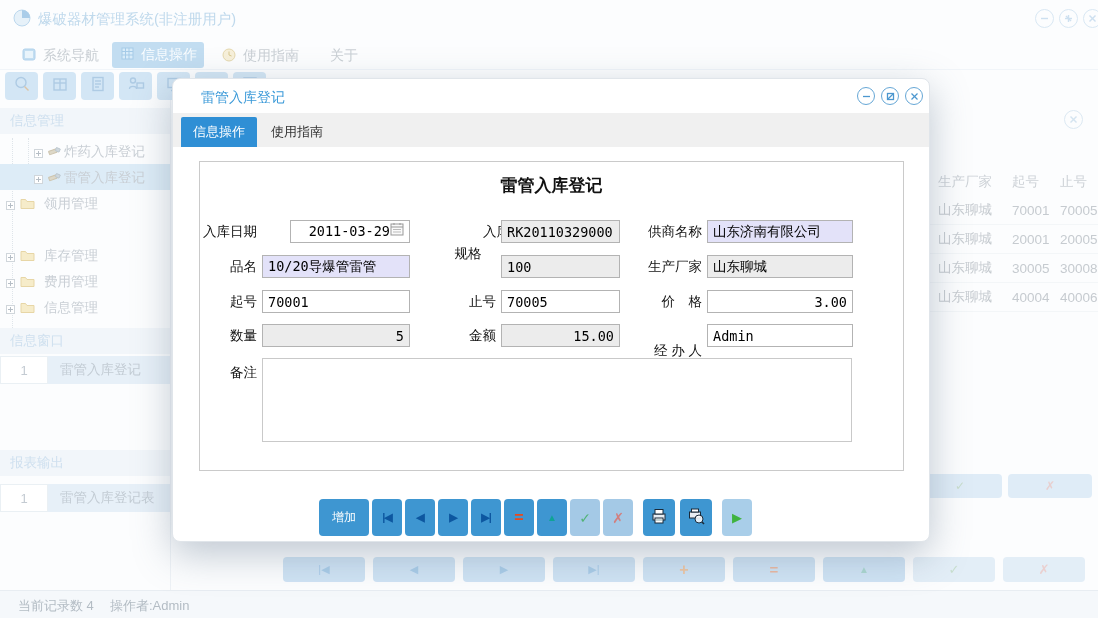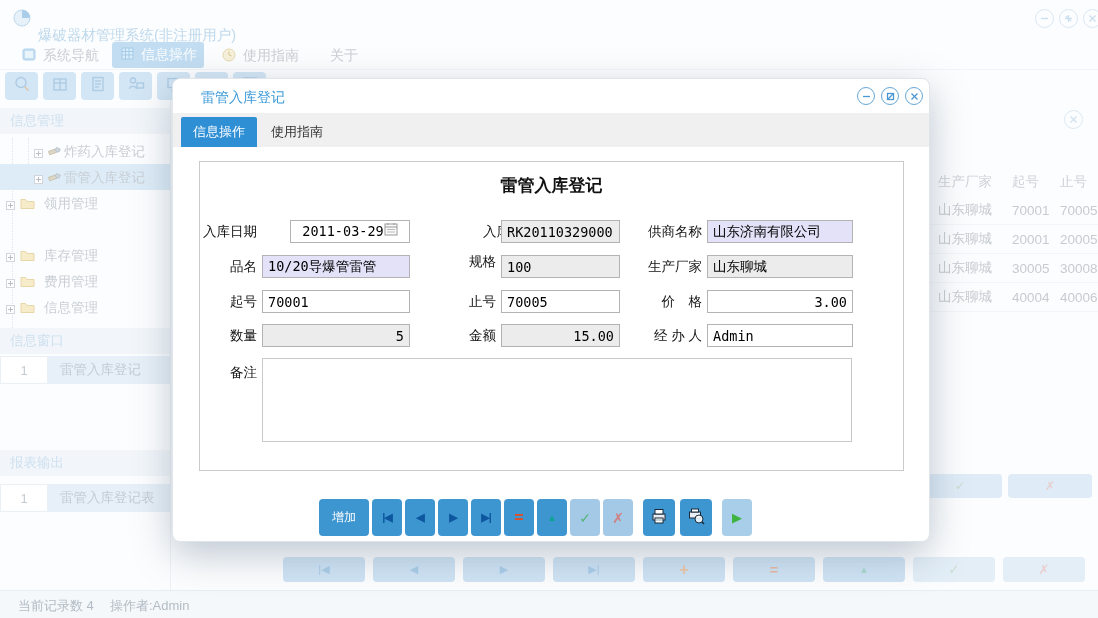--- a/index.html
+++ b/index.html
@@ -39,21 +39,21 @@
   .tab{position:absolute;top:4px;height:30px;display:flex;align-items:center;justify-content:center;font-size:13px;}
   .tab-active{background:#2f8fd5;color:#fff;border-radius:2px 2px 0 0;}
   .tab-idle{color:#333;}
   .fpanel{position:absolute;left:26px;top:82px;width:703px;height:308px;border:1px solid #cacaca;background:#fff;}
   .fhead{position:absolute;left:0;top:12px;width:100%;text-align:center;font-size:17px;font-weight:bold;color:#111;}
   .flab{position:absolute;height:23px;line-height:23px;font-size:13.5px;color:#111;text-align:right;}
   .fi{position:absolute;height:23px;box-sizing:border-box;border:1px solid #b3b3b3;background:#fff;font-family:"DejaVu Sans Mono","DejaVu Sans",monospace;font-size:13.5px;color:#000;padding:0 5px;line-height:21px;outline:none;}
   .ro{background:#ececec;}
   .lav{background:#e3e2f9;}
   .tar{text-align:right;}
-  .dfield{display:flex;align-items:center;justify-content:center;}
+  .dfield{display:flex;align-items:center;justify-content:flex-end;}
   textarea.fi{resize:none;border:1px solid #c9c9c9;}
   .dtoolbar{position:absolute;left:146px;top:420px;display:flex;gap:3px;align-items:center;}
   .dbtn{height:37px;border:none;border-radius:4px;background:#3e96d1;display:flex;align-items:center;justify-content:center;cursor:pointer;}
   .dbtn.dis{background:#a4c9e6;}
   .dbtn.lt2{background:#a9cee9;}
   .dbtn-add{width:50px;color:#fff;font-size:12px;font-family:inherit;}
   .dbtn-i{width:30px;}
   .dbtn-p{width:32px;}
   .nvg{color:#0d57a0;font-size:11px;font-weight:bold;letter-spacing:-1px;}
 </style>
@@ -61,21 +61,21 @@
 <body>
 
 <div class="root">
 
   <div class="abs" style="left:13px;top:9px;">
     <svg width="18" height="18">
         <circle cx="9" cy="9" r="8" fill="#e6f1f9" stroke="#bcd8ee"></circle>
         <path d="M9 1 A8 8 0 0 1 17 9 L9 9 Z" fill="#aacde9"></path>
       </svg>
   </div>
-  <div class="abs titlebar-title" style="left:38px;top:10px;margin-top:16px;">爆破器材管理系统(非注册用户)</div>
+  <div class="abs titlebar-title" style="left:38px;top:10px;">爆破器材管理系统(非注册用户)</div>
   <div class="abs circ" style="left:1035px;top:9px;">
       <svg width="9" height="9">
         <line x1="1" y1="4.5" x2="8" y2="4.5"></line>
       </svg>
     </div>
   <div class="abs circ" style="left:1059px;top:9px;">
       <svg width="9" height="9">
         <line x1="4.5" y1="1" x2="4.5" y2="8"></line>
         <line x1="1" y1="4.5" x2="8" y2="4.5"></line>
         <line x1="2" y1="2" x2="7" y2="7"></line>
@@ -379,37 +379,37 @@
               <line x1="3" y1="10" x2="11" y2="10" stroke="#bbb"></line>
             </svg></span>
       </div>
       <span class="flab" style="left:240px;top:58px;width:56px;margin-left:41px;">入库单号</span>
       <input class="fi ro" style="left: 301px; top: 58px; width: 119px;" readonly="" value="RK201103290001">
       <span class="flab" style="left:430px;top:58px;width:72px;">供商名称</span>
       <input class="fi lav" style="left: 507px; top: 58px; width: 146px;" value="山东济南有限公司">
 
       <span class="flab" style="left:0;top:93px;width:57px;">品名</span>
       <input class="fi lav" style="left: 62px; top: 93px; width: 148px;" value="10/20导爆管雷管">
-      <span class="flab" style="left:240px;top:88px;width:56px;">规格</span>
+      <span class="flab" style="left:240px;top:80px;width:56px;text-align:center;">规格</span>
       <input class="fi ro" style="left: 301px; top: 93px; width: 119px;" readonly="" value="100">
       <span class="flab" style="left:430px;top:93px;width:72px;">生产厂家</span>
       <input class="fi ro" style="left: 507px; top: 93px; width: 146px;" readonly="" value="山东聊城">
 
       <span class="flab" style="left:0;top:128px;width:57px;">起号</span>
       <input class="fi" style="left: 62px; top: 128px; width: 148px;" value="70001">
       <span class="flab" style="left:240px;top:128px;width:56px;">止号</span>
       <input class="fi" style="left: 301px; top: 128px; width: 119px;" value="70005">
       <span class="flab" style="left:430px;top:128px;width:72px;">价　格</span>
       <input class="fi tar" style="left: 507px; top: 128px; width: 146px;" value="3.00">
 
       <span class="flab" style="left:0;top:162px;width:57px;">数量</span>
       <input class="fi ro tar" style="left: 62px; top: 162px; width: 148px;" readonly="" value="5">
       <span class="flab" style="left:240px;top:162px;width:56px;">金额</span>
       <input class="fi ro tar" style="left: 301px; top: 162px; width: 119px;" readonly="" value="15.00">
-      <span class="flab" style="left:430px;top:162px;width:72px;">经 办 人</span>
+      <span class="flab" style="left:430px;top:177px;width:72px;">经 办 人</span>
       <input class="fi" style="left: 507px; top: 162px; width: 146px;" value="Admin">
 
       <span class="flab" style="left:0;top:199px;width:57px;">备注</span>
       <textarea class="fi" style="left: 62px; top: 196px; width: 590px; height: 84px;" value=""></textarea>
     </div>
 
     <div class="dtoolbar">
       <button class="dbtn dbtn-add">增加</button>
       <button class="dbtn dbtn-i">
           <span class="nvg">|◀</span>

